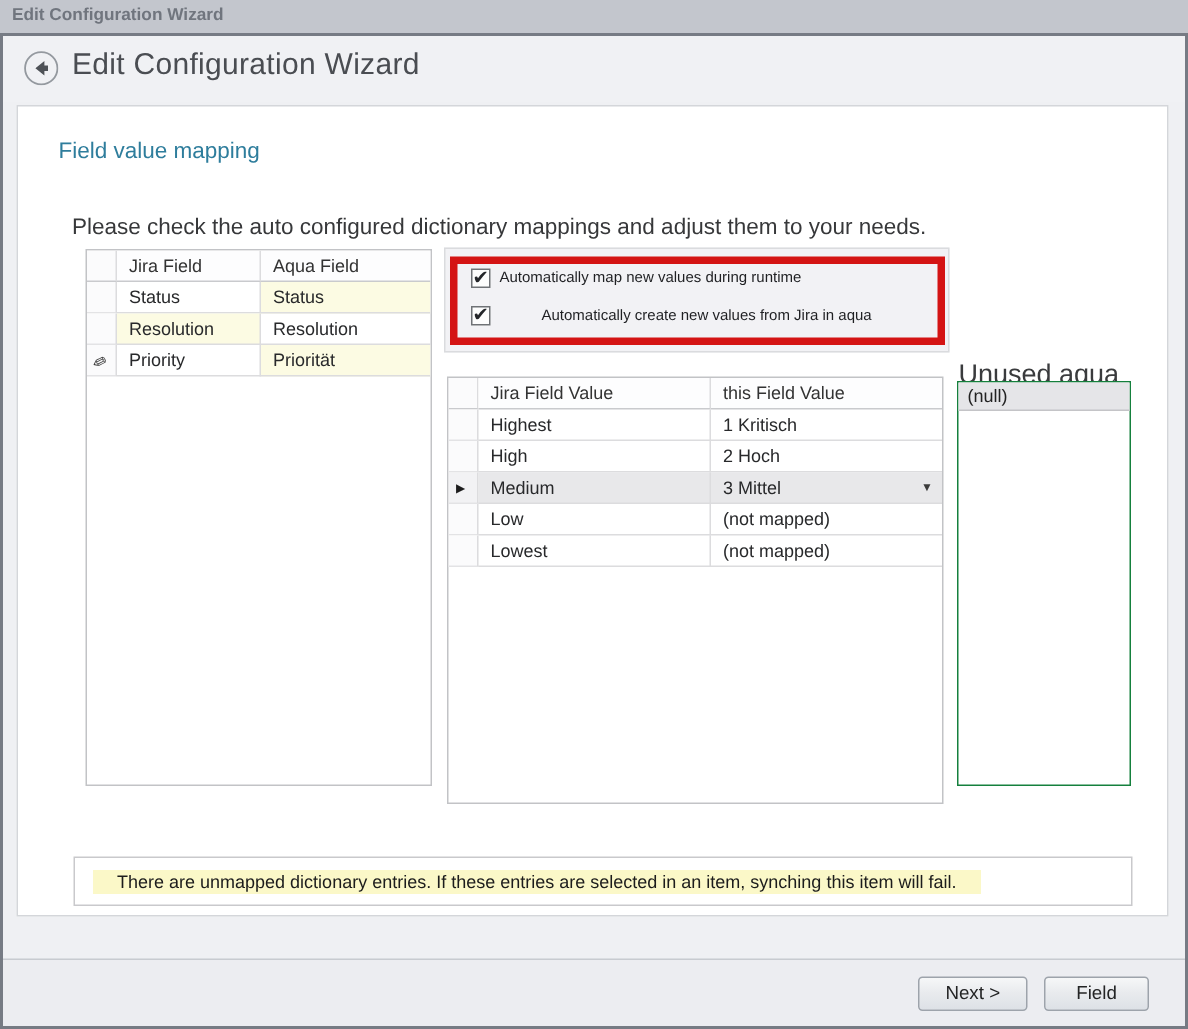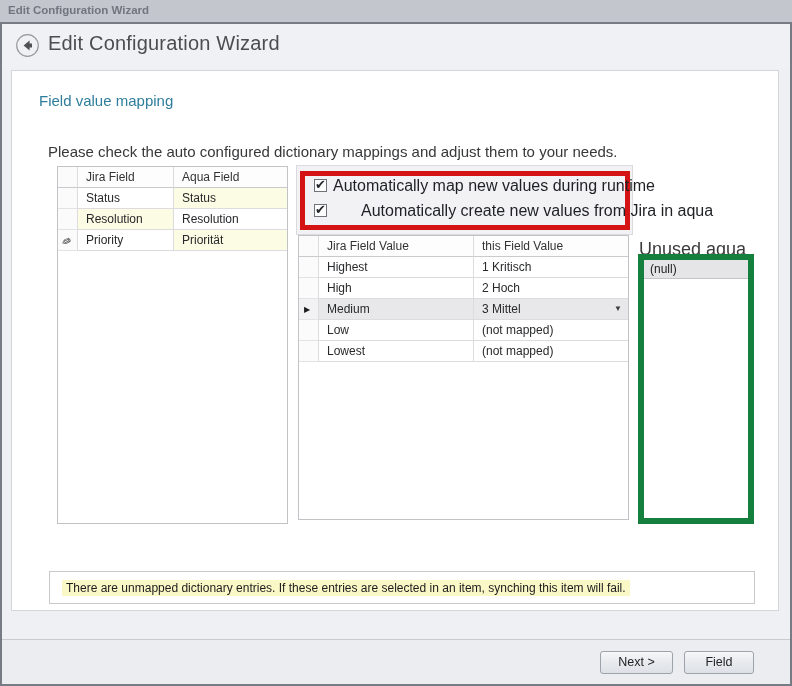--- a/index.html
+++ b/index.html
@@ -57,41 +57,41 @@
     background:#f2f2f5; border:1px solid #dadbde; }
   .redbox { position:absolute; left:3px; top:5px; width:330px; height:59px;
     border:5px solid #d41414; }
   .optrow { position:absolute; left:17px; height:15px; display:flex; align-items:center;
     cursor:pointer; }
   .optrow.r1 { top:12px; } .optrow.r2 { top:37px;gap:28px; }
   .checkbox { width:13px; height:13px; background:#fdfdfd; border:1px solid #6f7276;
     position:relative; flex:0 0 13px; }
   .checkbox.checked::before { content:"\2714"; position:absolute; left:0px; top:-3px;
     font-size:13px; color:#24262a; }
-  .optrow .lbl { margin-left:6px; font-size:16px; color:#1f2023; white-space:nowrap; }
+  .optrow .lbl { margin-left:6px; font-size:10px; color:#1f2023; white-space:nowrap; }
 
   
   .unused-label { position:absolute; left:627px; top:168px; font-size:18px; color:#3a3b3d; }
   .listbox { position:absolute; left:626px; top:183px; width:116px; height:270px;
-    background:#fff; border:6px solid #15803d; }
+    background:#fff; border:1px solid #15803d; }
   .listitem { height:19px; line-height:18px; font-size:12px; color:#222; padding-left:6px;
     background:#e5e5e8; border-bottom:1px solid #c4c4c7; cursor:pointer; }
 
   
   .note { position:absolute; left:37px; top:462px; width:706px; font-size:13.5px;
     line-height:19px; color:#2a2b2d; }
   .warnbox { position:absolute; left:37px; top:500px; width:706px; height:33px;
     background:#fff; border:1px solid #c9c9cc; display:flex; align-items:center;
     padding-left:12px; }
-  .warnbox .wtext { font-size:12px; color:#1c1c1c; background:#fbf8c8; padding:1px 4px; }
+  .warnbox .wtext { font-size:12px; color:#1c1c1c; background:#fbf8c8; padding:1px 16px; }
 
   
   .footer { position:absolute; left:0; right:0; bottom:0; height:45px; background:#ecedf1;
     border-top:1px solid #c8cbd0; display:flex; align-items:center; justify-content:flex-end;
-    gap:11px; padding-right:36px; }
+    gap:11px; padding-right:24px; }
   .btn { height:23px; font-size:12.5px; color:#232425; text-align:center;
     border:1px solid #9da3ab; border-radius:3px;
     background:linear-gradient(#f6f7f8, #e9ebee 45%, #dde1e6); cursor:pointer;
     font-family:"Liberation Sans", sans-serif; }
   .btn.next { width:73px; } .btn.cancel { width:70px; }
 </style>
 </head>
 <body>
 
 <div class="stage">
@@ -143,21 +143,21 @@
         <div class="optrow r1">
           <span class="checkbox checked"></span>
           <span class="lbl">Automatically map new values during runtime</span>
         </div>
         <div class="optrow r2">
           <span class="checkbox checked"></span>
           <span class="lbl">Automatically create new values from Jira in aqua</span>
         </div>
       </div>
 
-      <div class="grid vgrid" style="left:286px; top:164px; width:331px; height:285px;">
+      <div class="grid vgrid" style="left:286px; top:180px; width:331px; height:285px;">
         <div class="grid-row header">
           <div class="sel"></div>
           <div class="cell c1">Jira Field Value</div>
           <div class="cell c2">this Field Value</div>
         </div>
         <div class="grid-row">
           <div class="sel"></div>
           <div class="cell c1">Highest</div>
           <div class="cell c2">1 Kritisch</div>
         </div>

